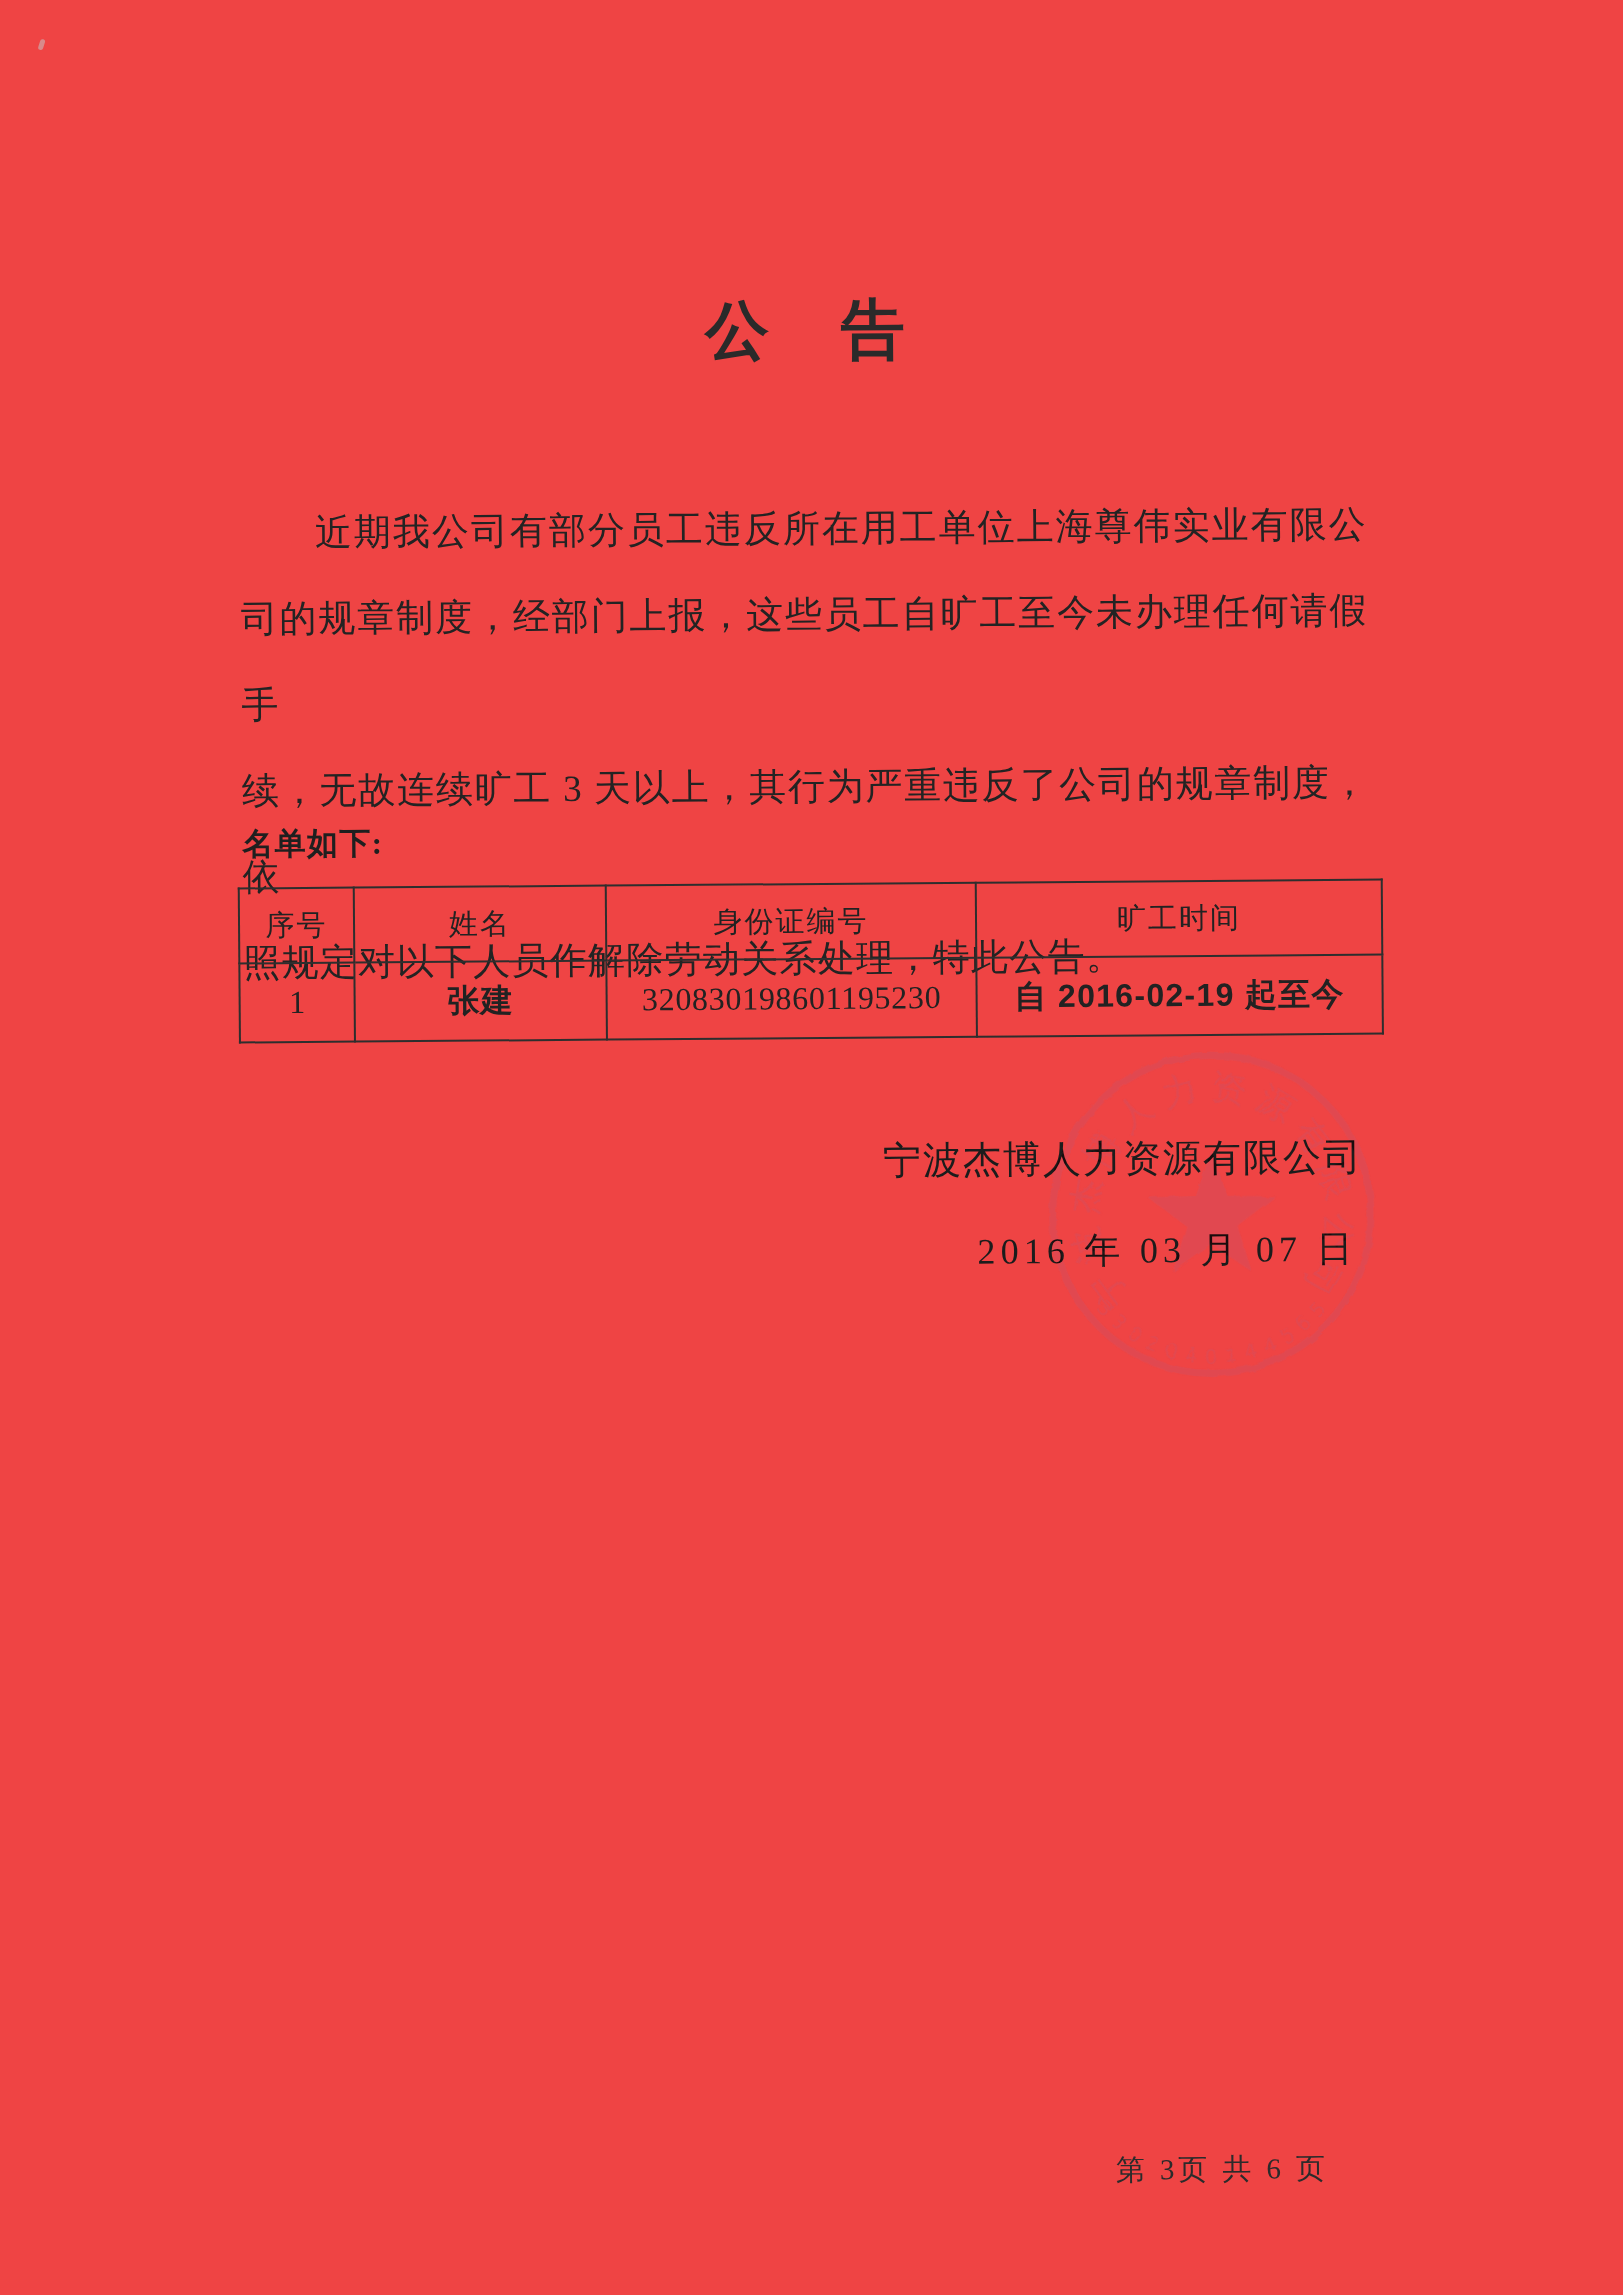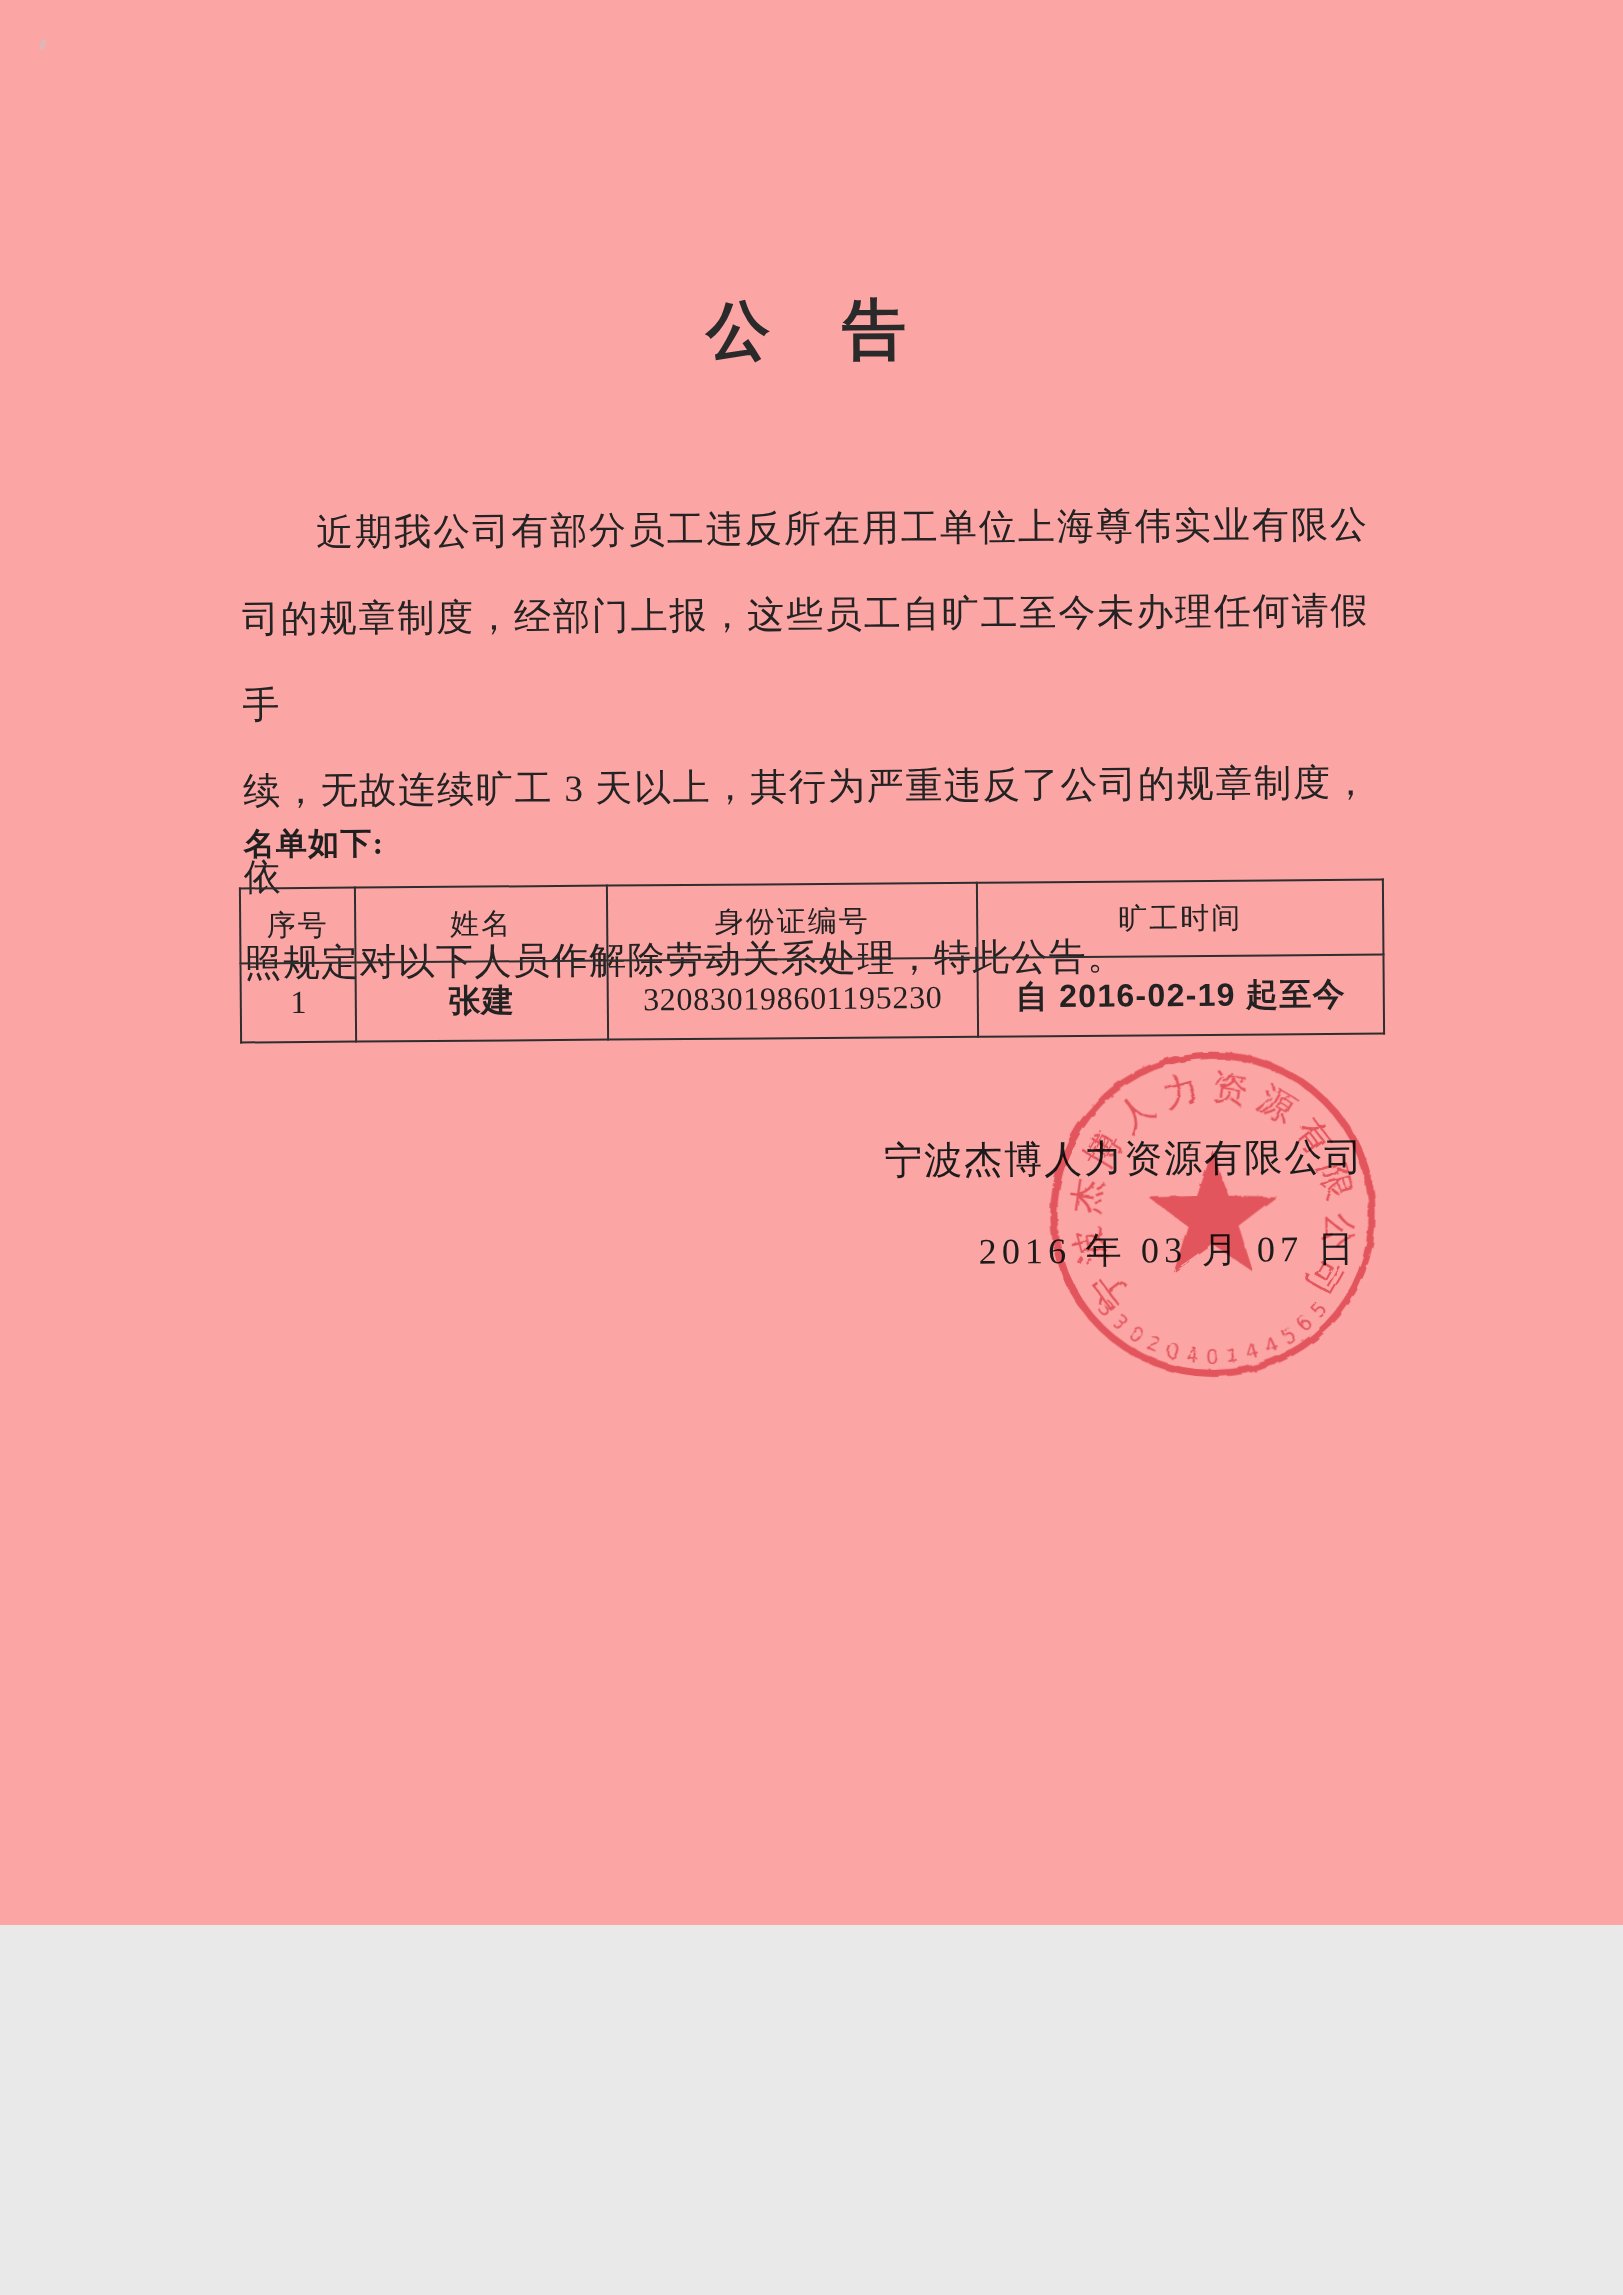--- a/index.html
+++ b/index.html
@@ -1,17 +1,17 @@
 <!DOCTYPE html>
 <html style="font-size:10.5px"><head>
 <meta charset="utf-8">
 <style>
   html,body{margin:0;padding:0;background:#e9e9e9;}
   .page{
-    position:relative;width:1623px;height:1925px;background:#fca5a5;
+    position:relative;width:1623px;height:2295px;background:#ef4444;
     font-family:"Liberation Serif","DejaVu Serif",serif;color:#262626;overflow:hidden;
   }
   .sheet{position:absolute;inset:0;transform:rotate(-0.45deg);transform-origin:50% 40%;}
   .corner-mark{position:absolute;left:46px;top:33px;width:4.6px;height:11px;border-radius:2.6px;
     background:#c4c4c6;opacity:.55;transform:rotate(18deg);}
   .doc-title{
     position:absolute;left:0;top:287px;width:100%;text-align:center;
     font-size:64px;font-weight:700;letter-spacing:3.9px;color:#2a2a2a;
   }
   .body-para{

